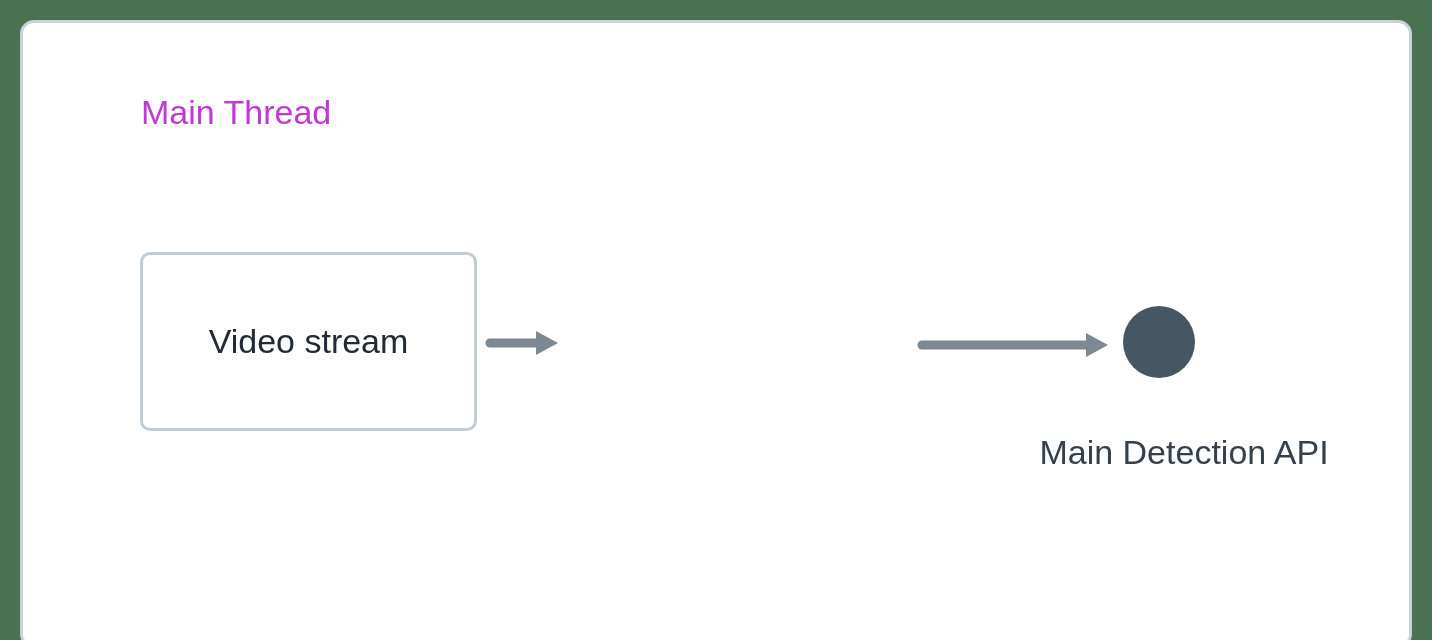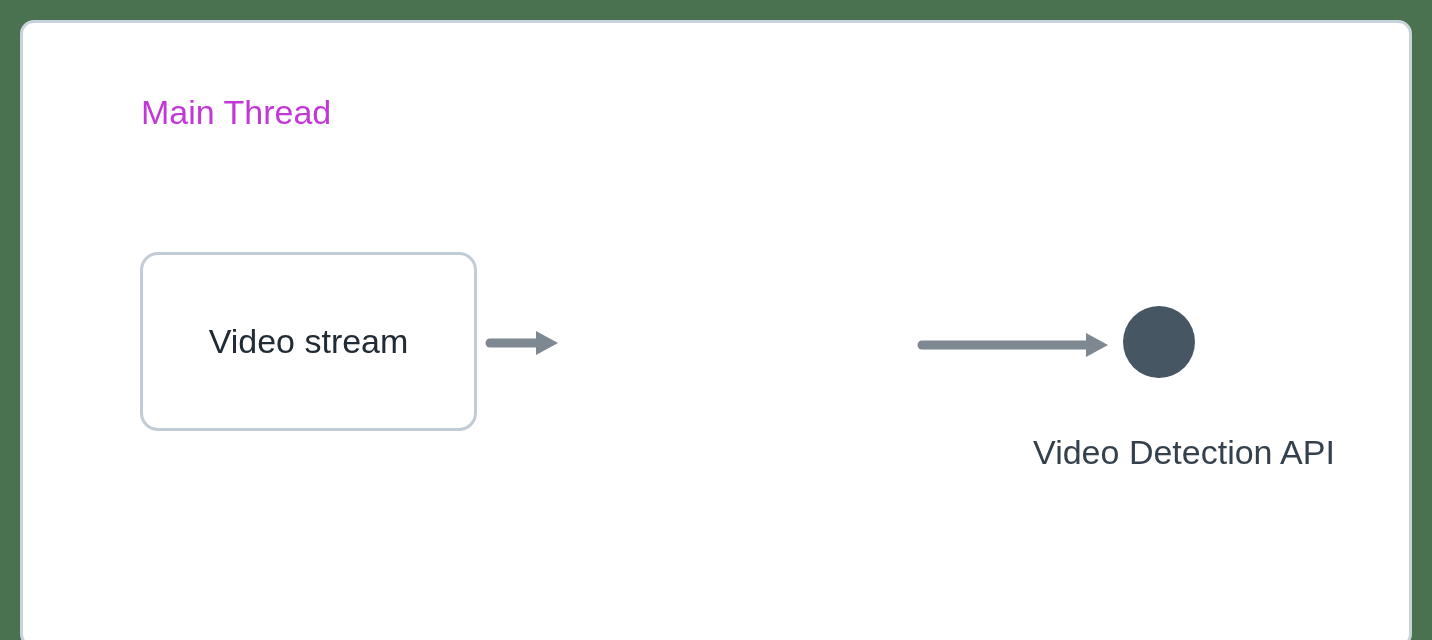--- a/index.html
+++ b/index.html
@@ -39,21 +39,21 @@
     line-height: 1;
     color: var(--thread-label);
     white-space: nowrap;
   }
   .node {
     position: absolute;
     top: 229px;
     width: 337px; height: 179px;
     background: var(--card-background);
     border: 3px solid var(--node-border);
-    border-radius: 18px;
+    border-radius: 10px;
     display: flex;
     align-items: center;
     justify-content: center;
   }
   .node-video { left: 117px; }
   .node-processing { left: 548px; }
   .node-label {
     font-size: 34px;
     color: var(--node-text);
     white-space: nowrap;
@@ -98,16 +98,16 @@
     </svg>
 
 
     <svg class="arrow arrow-2" width="193" height="28" viewBox="0 0 193 28">
       <line x1="5" y1="14" x2="170" y2="14" stroke-width="9" stroke-linecap="round"></line>
       <polygon points="169,2 191,14 169,26"></polygon>
     </svg>
 
     <div class="api-circle"></div>
 
-    <span class="api-label">Video Detection API</span>
+    <span class="api-label">Main Detection API</span>
 
   </div>
 </div>
 
 </body></html>

